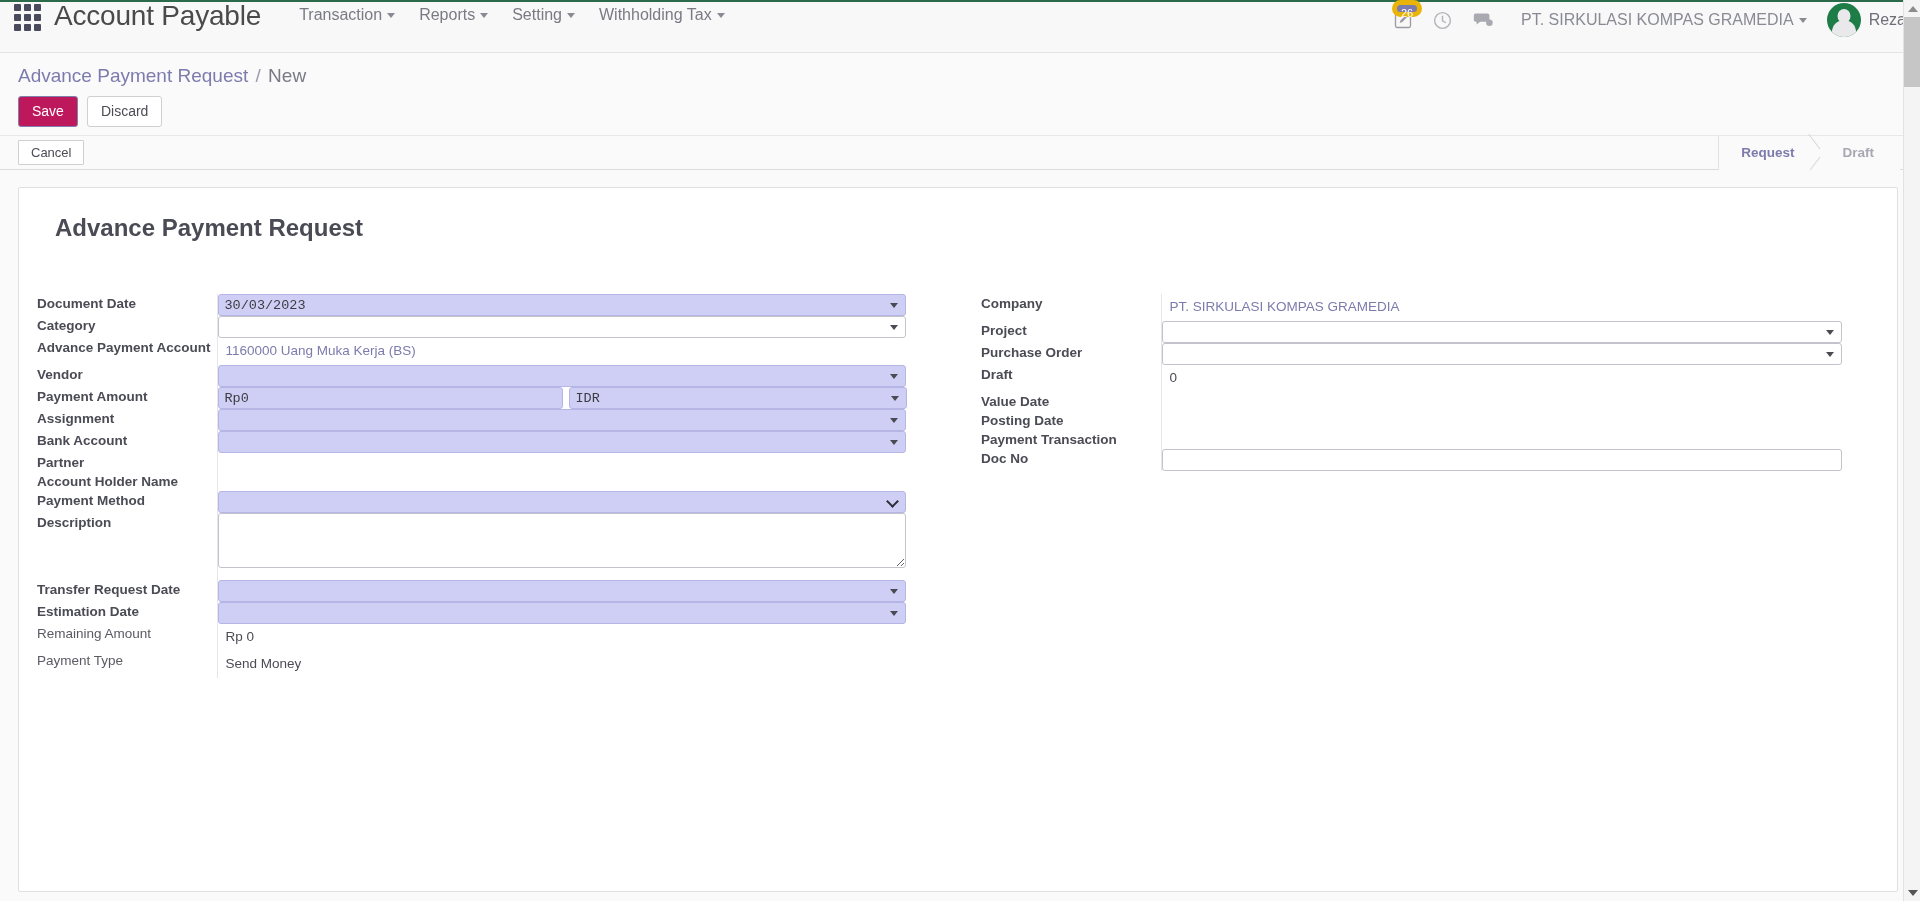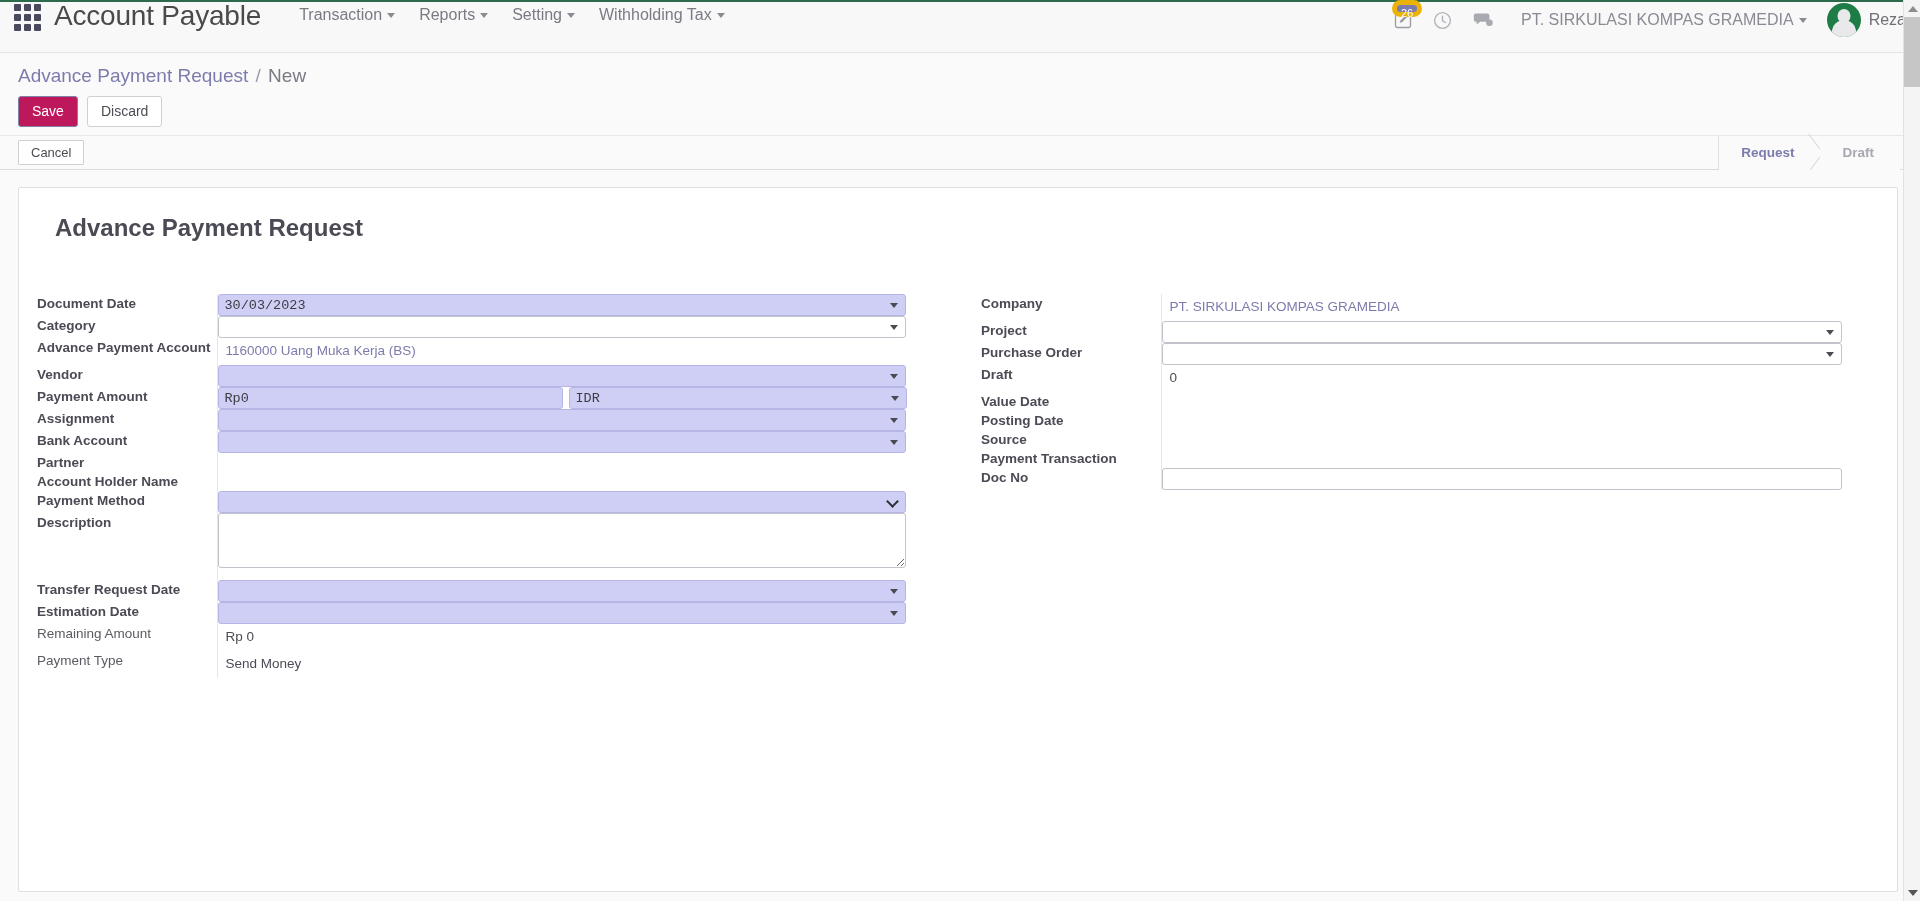--- a/index.html
+++ b/index.html
@@ -637,26 +637,20 @@
                 </td>
           </tr>
 
           <tr>
             <td class="lbl">Posting Date</td>
             <td class="fld">
                   <span class="ro plain"></span>
                 </td>
           </tr>
 
-          <tr>
-            <td class="lbl">Source</td>
-            <td class="fld">
-                  <span class="ro plain"></span>
-                </td>
-          </tr>
 
           <tr>
             <td class="lbl">Payment Transaction</td>
             <td class="fld">
                   <span class="ro plain"></span>
                 </td>
           </tr>
 
           <tr>
             <td class="lbl">Doc No</td>

